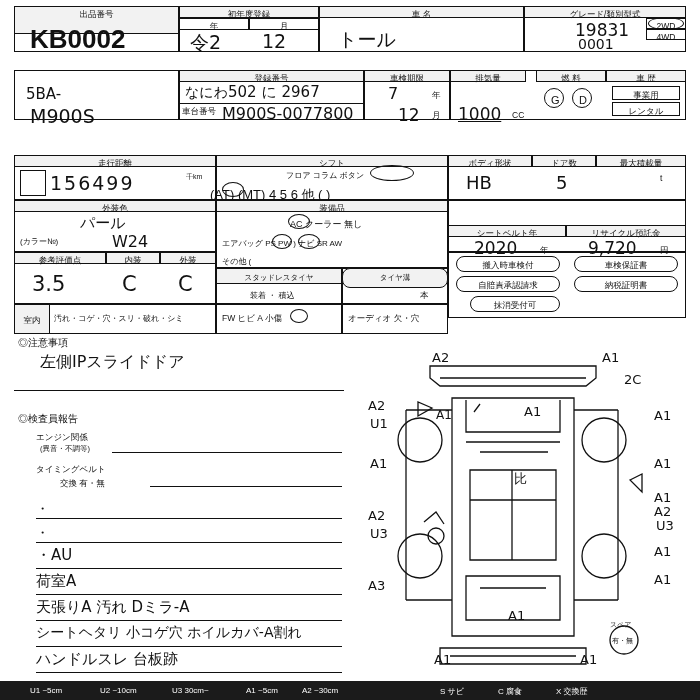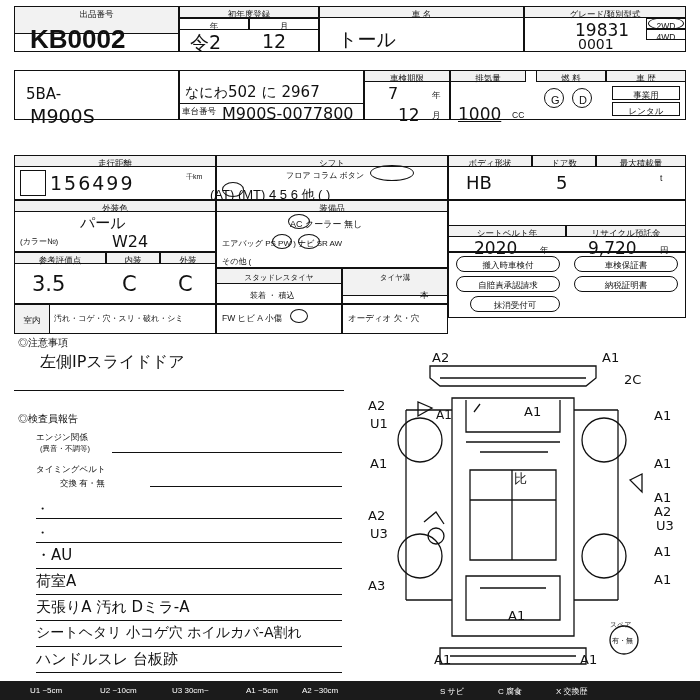--- a/index.html
+++ b/index.html
@@ -67,20 +67,23 @@
   </div>
   <div class="circ" style="left:648px;top:17px;width:36px;height:13px;border-radius:50%;"></div>
   <div class="hw" style="left:575px;top:20px;font-size:17px;">19831</div>
   <div class="hw" style="left:578px;top:36px;font-size:14px;">0001</div>
 
   <div class="bx" style="left:14px;top:70px;width:165px;height:50px;"></div>
   <div class="hw" style="left:26px;top:85px;font-size:15px;">5BA-</div>
   <div class="hw" style="left:30px;top:105px;font-size:19px;">M900S</div>
 
   <div class="bx" style="left:179px;top:70px;width:185px;height:50px;"></div>
+  <div class="bx" style="left:179px;top:70px;width:185px;height:12px;background:#f2f2f2;">
+    <div class="hdr" style="top:2px;">登録番号</div>
+  </div>
   <div class="ln" style="left:179px;top:103px;width:185px;height:1px;"></div>
   <div class="lbl" style="left:182px;top:106px;">車台番号</div>
   <div class="hw" style="left:185px;top:84px;font-size:14px;">なにわ</div>
   <div class="hw" style="left:228px;top:83px;font-size:15px;">502 に 2967</div>
   <div class="hw" style="left:222px;top:104px;font-size:16px;">M900S-0077800</div>
 
   <div class="bx" style="left:364px;top:70px;width:86px;height:50px;"></div>
   <div class="bx" style="left:364px;top:70px;width:86px;height:12px;background:#f2f2f2;">
     <div class="hdr" style="top:2px;">車検期限</div>
   </div>
@@ -211,21 +214,21 @@
   </div>
   <div class="lbl" style="left:54px;top:313px;font-size:8px;">汚れ・コゲ・穴・スリ・破れ・シミ</div>
 
   <div class="bx" style="left:216px;top:268px;width:126px;height:36px;"></div>
   <div class="bx" style="left:216px;top:268px;width:126px;height:16px;background:#f2f2f2;">
     <div class="hdr" style="top:4px;font-size:7.5px;">スタッドレスタイヤ</div>
   </div>
   <div class="lbl" style="left:250px;top:290px;font-size:8px;">装着 ・ 積込</div>
 
   <div class="bx" style="left:342px;top:268px;width:106px;height:36px;"></div>
-  <div class="bx" style="left:342px;top:268px;width:106px;height:28px;background:#f2f2f2;">
+  <div class="bx" style="left:342px;top:268px;width:106px;height:20px;background:#f2f2f2;border-radius:8px;">
     <div class="hdr" style="top:4px;font-size:7.5px;">タイヤ溝</div>
   </div>
   <div class="lbl" style="left:420px;top:290px;">本</div>
 
   <div class="bx" style="left:216px;top:304px;width:126px;height:30px;"></div>
   <div class="lbl" style="left:222px;top:313px;font-size:8.5px;">FW ヒビ A 小傷</div>
   <div class="circ" style="left:290px;top:309px;width:18px;height:14px;border-radius:50%;"></div>
   <div class="bx" style="left:342px;top:304px;width:106px;height:30px;"></div>
   <div class="lbl" style="left:348px;top:313px;font-size:8.5px;">オーディオ 欠・穴</div>
 

